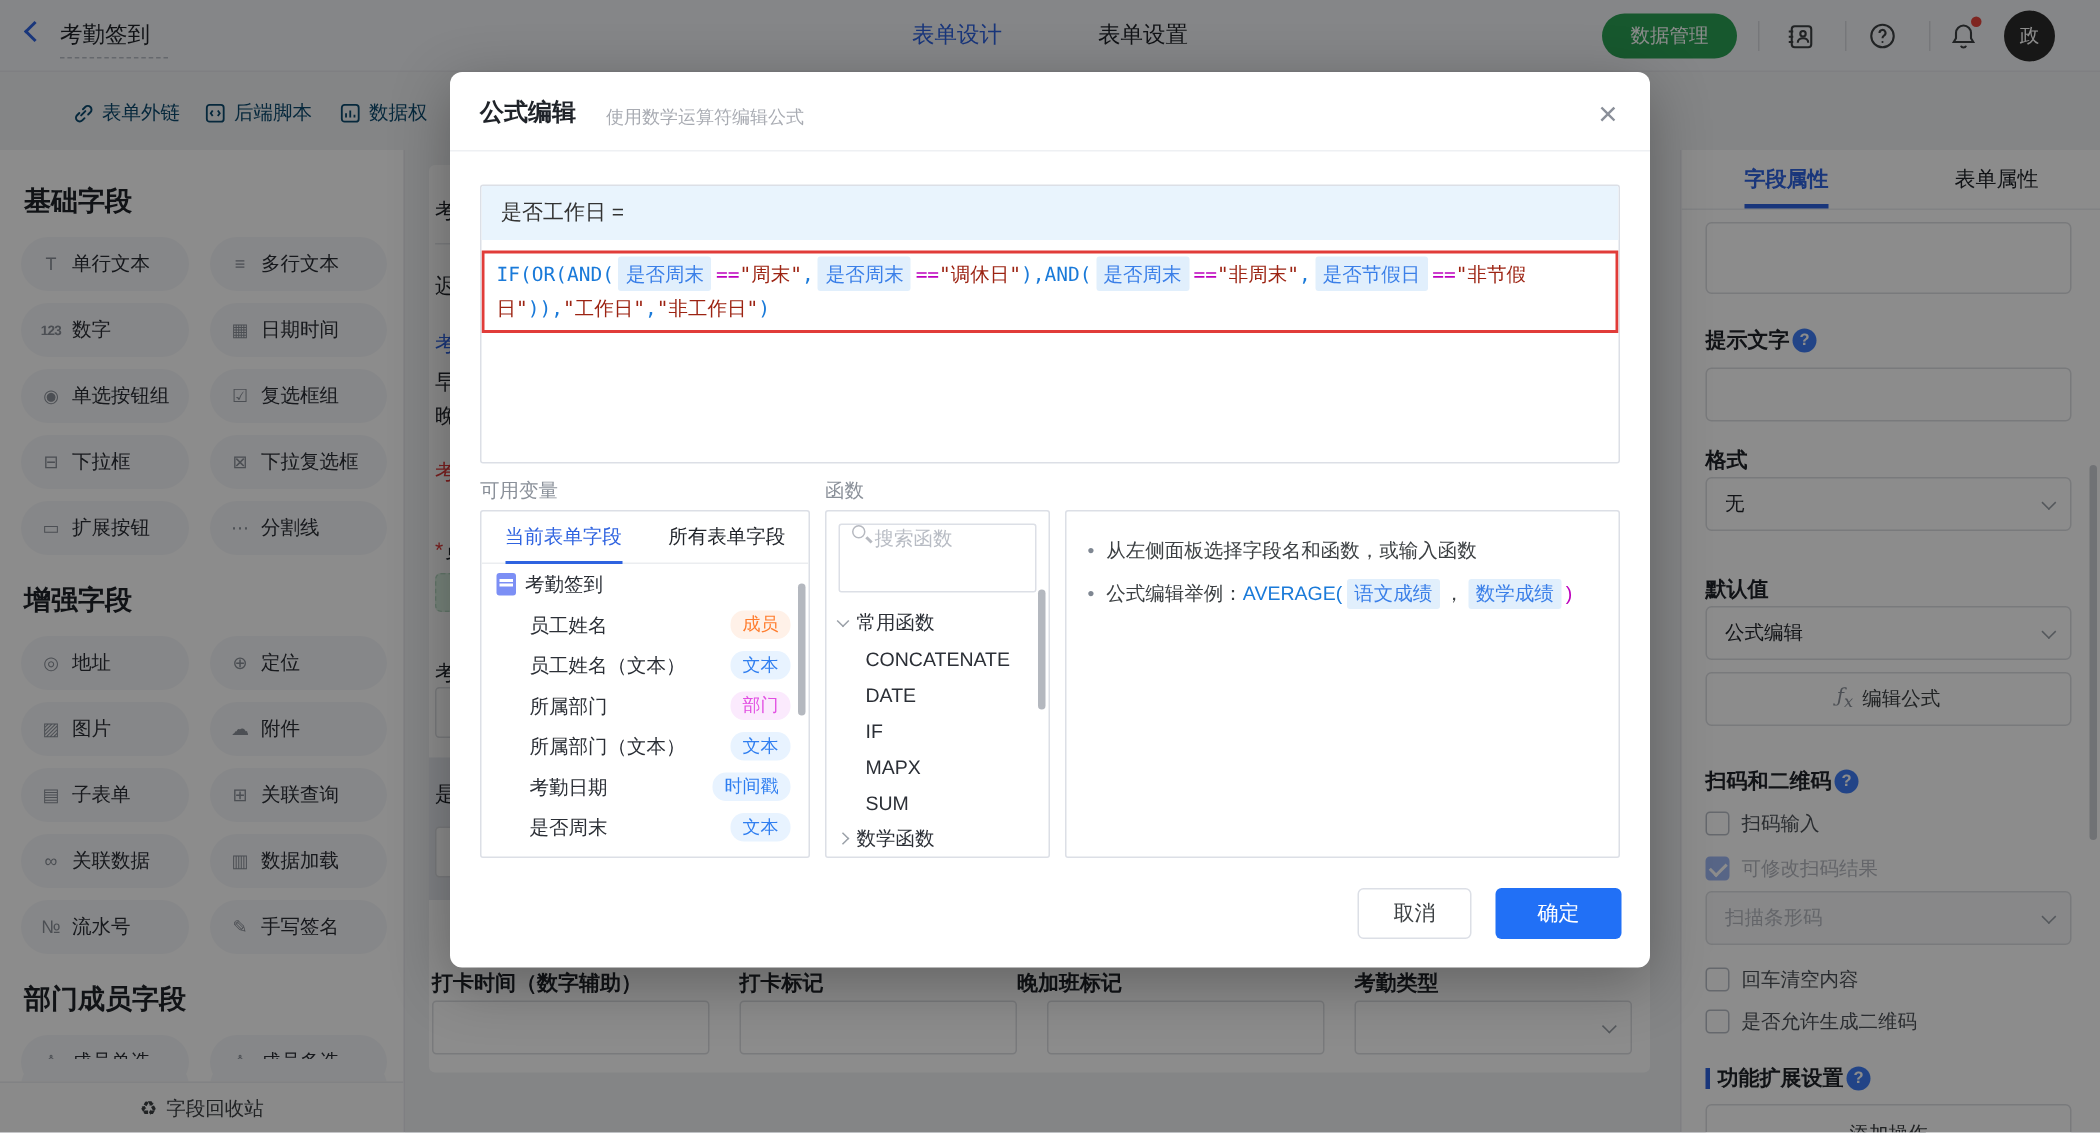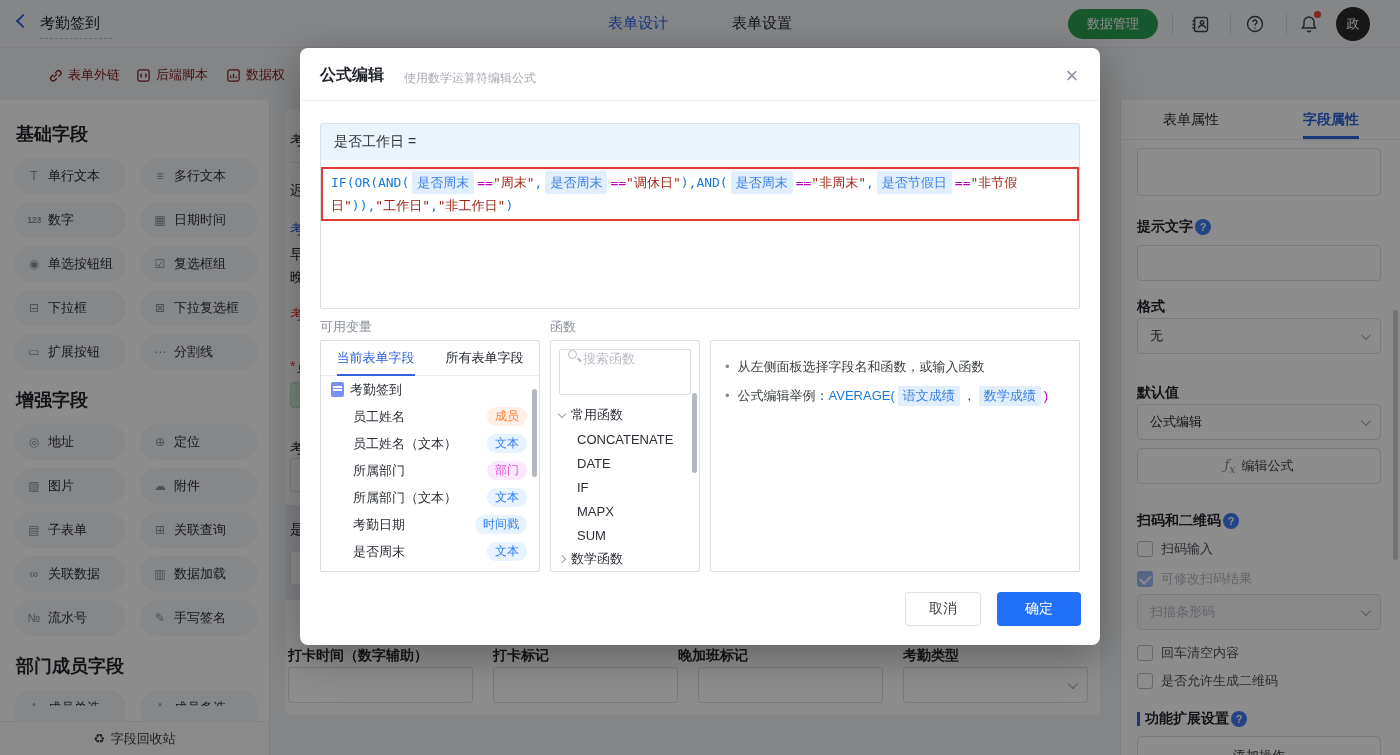--- a/index.html
+++ b/index.html
@@ -16,21 +16,21 @@
   .top-tab { top:14px; font-size:15px; color:#1f2329; }
   .top-tab.active { color:#2f63e0; }
   .pill-green { left:1068px; top:9px; width:90px; height:30px; border-radius:15px; background:#2aa154; color:#fff; font-size:13px; display:flex; align-items:center; justify-content:center; }
   .top-divider { top:14px; width:1px; height:20px; background:#d7d9df; }
   .top-icon { top:12px; width:24px; height:24px; color:#3c4043; display:flex; align-items:center; justify-content:center; }
   .bell-dot { position:absolute; right:0px; top:-1px; width:7px; height:7px; border-radius:50%; background:#e8453c; }
   .avatar { left:1336px; top:7px; width:34px; height:34px; border-radius:50%; background:#2b2b2b; color:#fff; font-size:13px; display:flex; align-items:center; justify-content:center; }
 
   
   .toolbar { left:0; top:48px; width:1400px; height:52px; }
-  .tool-link { top:18px; font-size:13px; color:#7f1d1d; display:flex; align-items:center; gap:5px; }
+  .tool-link { top:18px; font-size:13px; color:#0c4a6e; display:flex; align-items:center; gap:5px; }
   .btn-outline-blue { left:1175px; top:58px; width:68px; height:32px; border:1px solid #2f63e0; border-radius:16px; color:#2f63e0; background:#fff; font-size:13px; display:flex; align-items:center; justify-content:center; }
   .btn-save { left:1257px; top:58px; width:68px; height:32px; border-radius:16px; background:#2e6bf5; color:#fff; font-size:13px; display:flex; align-items:center; justify-content:center; }
   .btn-share { left:1339px; top:57px; width:34px; height:34px; border-radius:50%; background:#e8efff; border:1px solid #c9d8f8; display:flex; align-items:center; justify-content:center; color:#2f63e0; }
 
   
   .sidebar { left:0; top:100px; width:270px; height:655px; background:#ffffff; border-right:1px solid #e7e8ed; overflow:hidden; }
   .sb-inner { padding:16px 14px 40px 14px; }
   .sb-section-title { font-size:18px; font-weight:bold; color:#1f2329; margin:6px 2px 12px 2px; }
   .sb-grid { display:grid; grid-template-columns:112px 118px; column-gap:14px; row-gap:8px; margin-bottom:18px; }
   .sb-pill { height:36px; border-radius:18px; background:#f5f6f9; display:flex; align-items:center; padding:0 10px; font-size:13px; color:#2b2f36; overflow:hidden; white-space:nowrap; }
@@ -328,22 +328,22 @@
           <div class="cv-field-label" style="left: 617px;">考勤类型</div>
           <div class="cv-field-box" style="left: 617px; display: flex; align-items: center; padding: 0px 12px;">
             <span class="chev"></span>
           </div>
         </div>
     </div>
   </div>
 
   <div class="abs rpanel">
     <div class="rp-tabs">
+      <div class="rp-tab active">字段属性</div>
       <div class="rp-tab">表单属性</div>
-      <div class="rp-tab active">字段属性</div>
     </div>
     <div class="rp-input" style="top:48px; height:48px;"></div>
     <div class="rp-label" style="top:118px;">
       <span>提示文字</span>
       <span class="help-dot">?</span>
     </div>
     <div class="rp-input" style="top:145px; height:36px;"></div>
     <div class="rp-label" style="top:198px;">格式</div>
     <div class="rp-select" style="top:218px;">
       <span>无</span>

